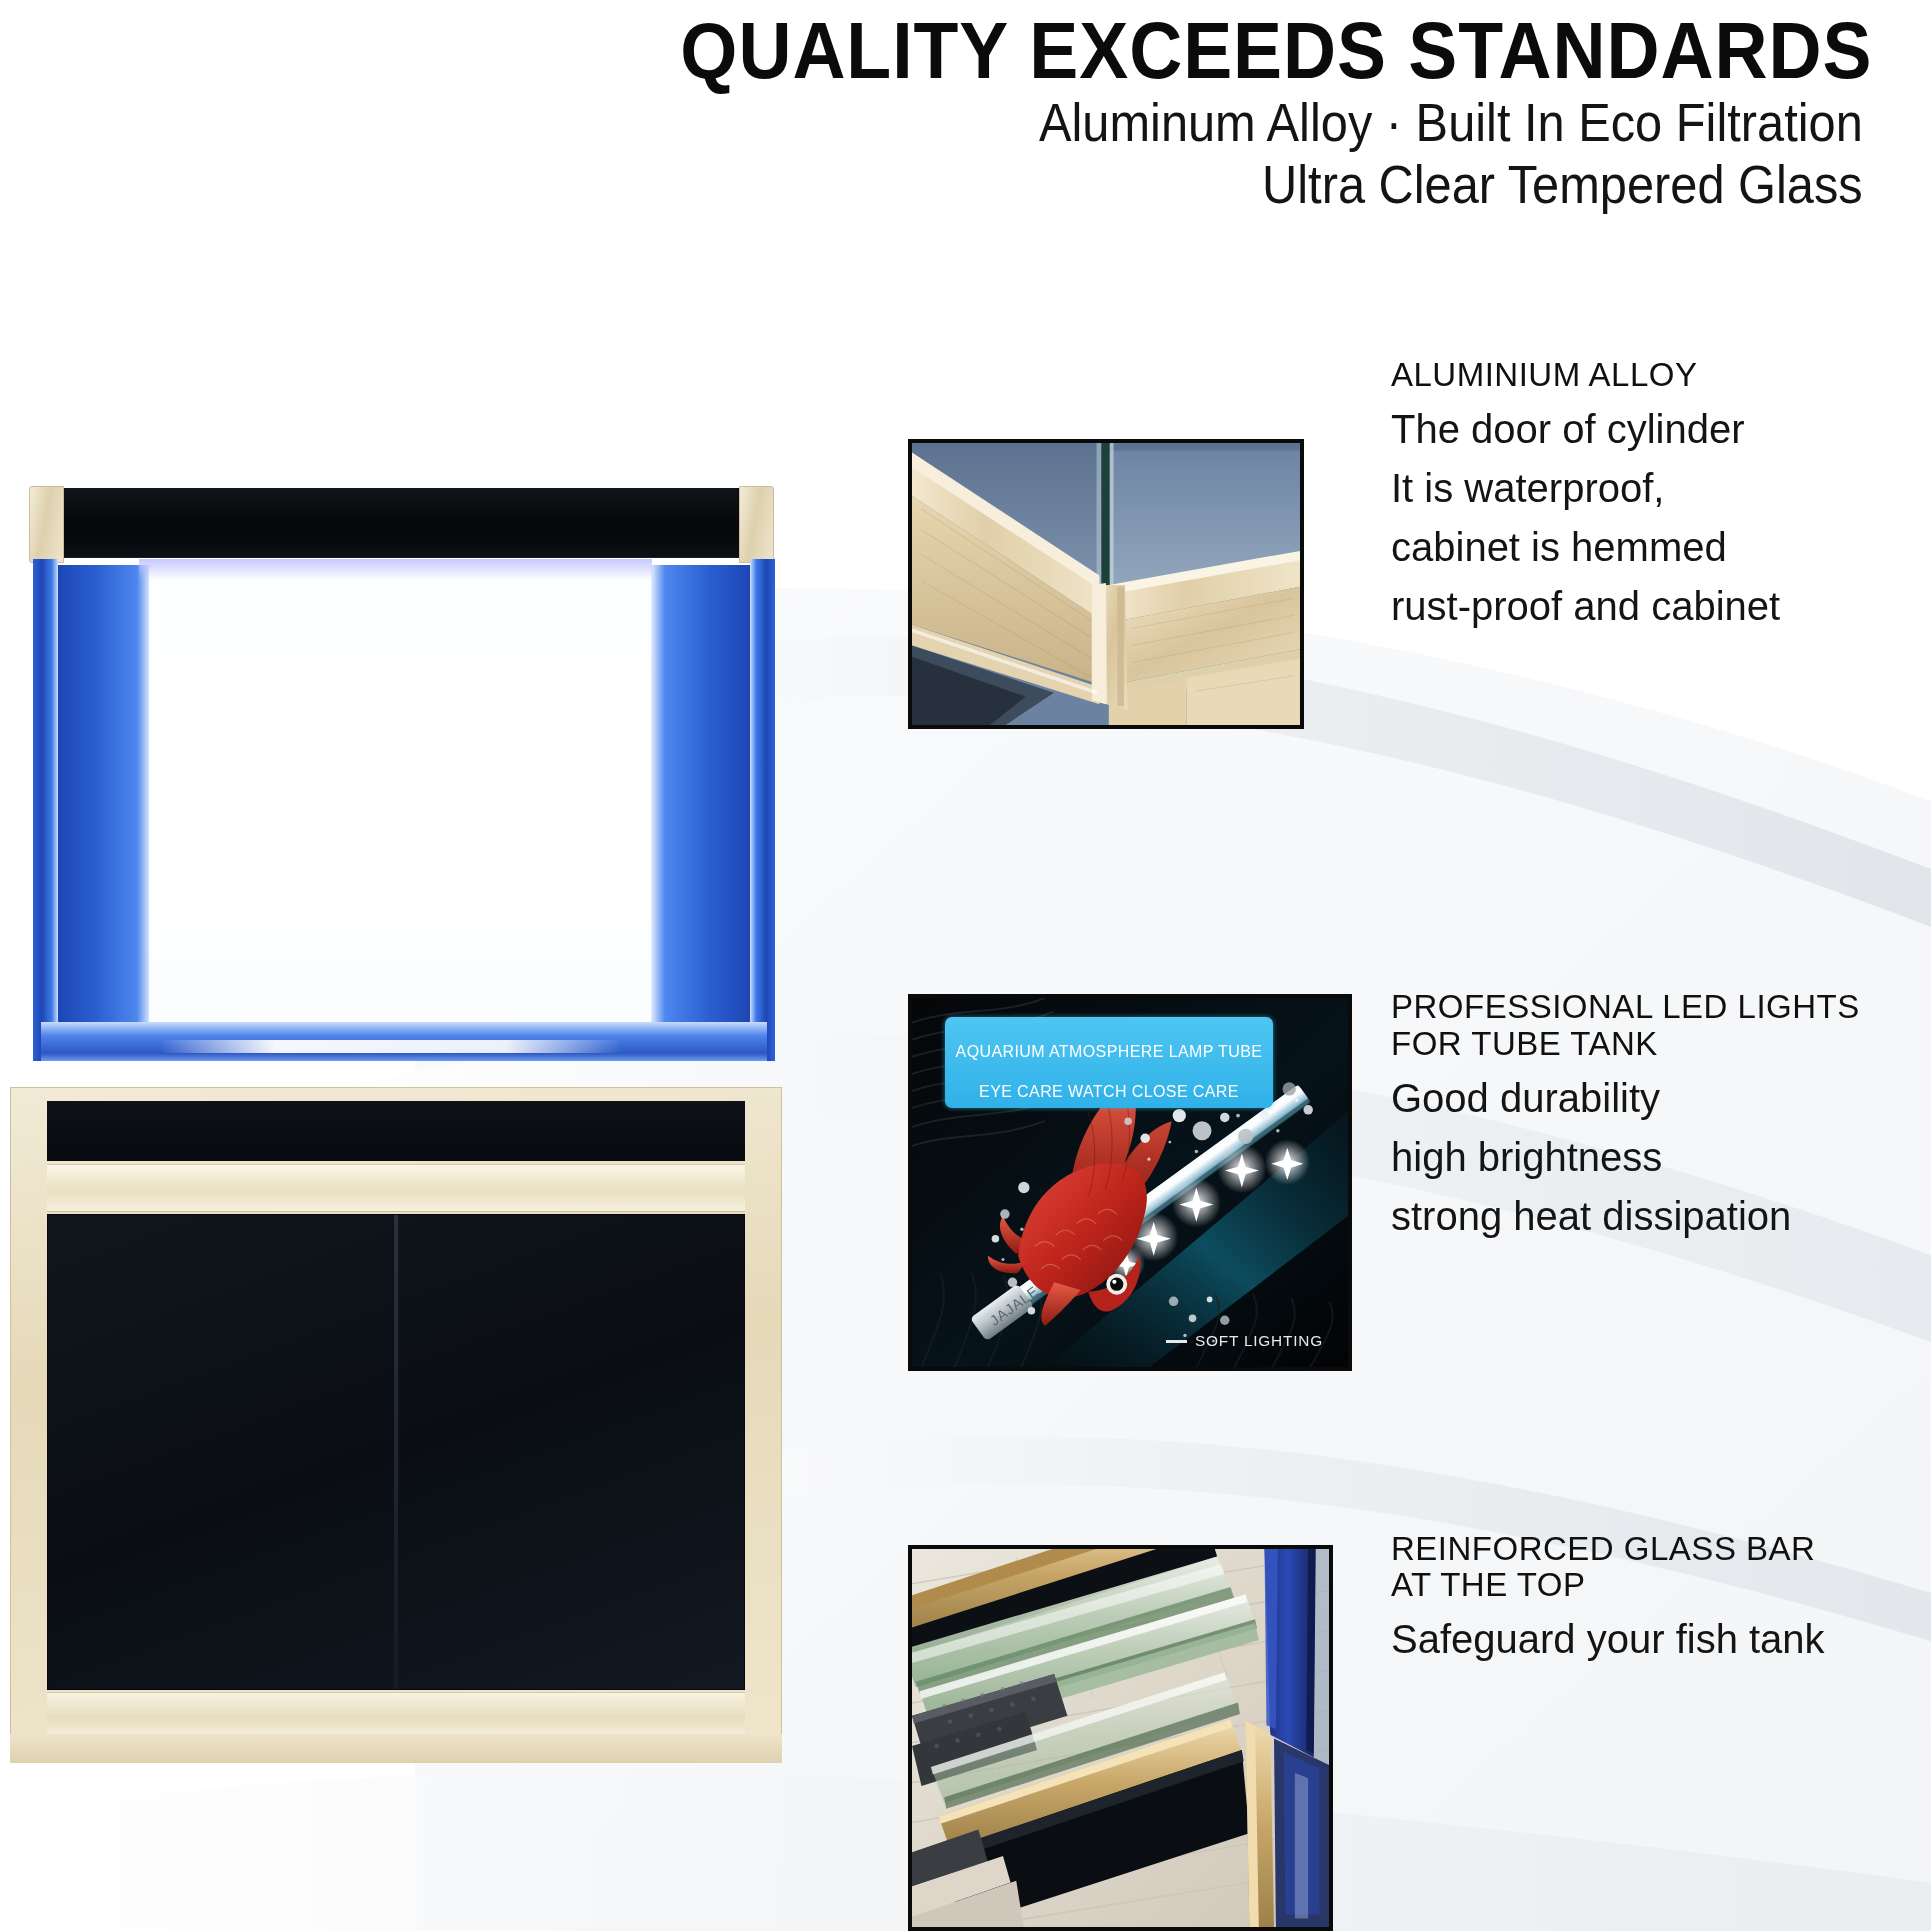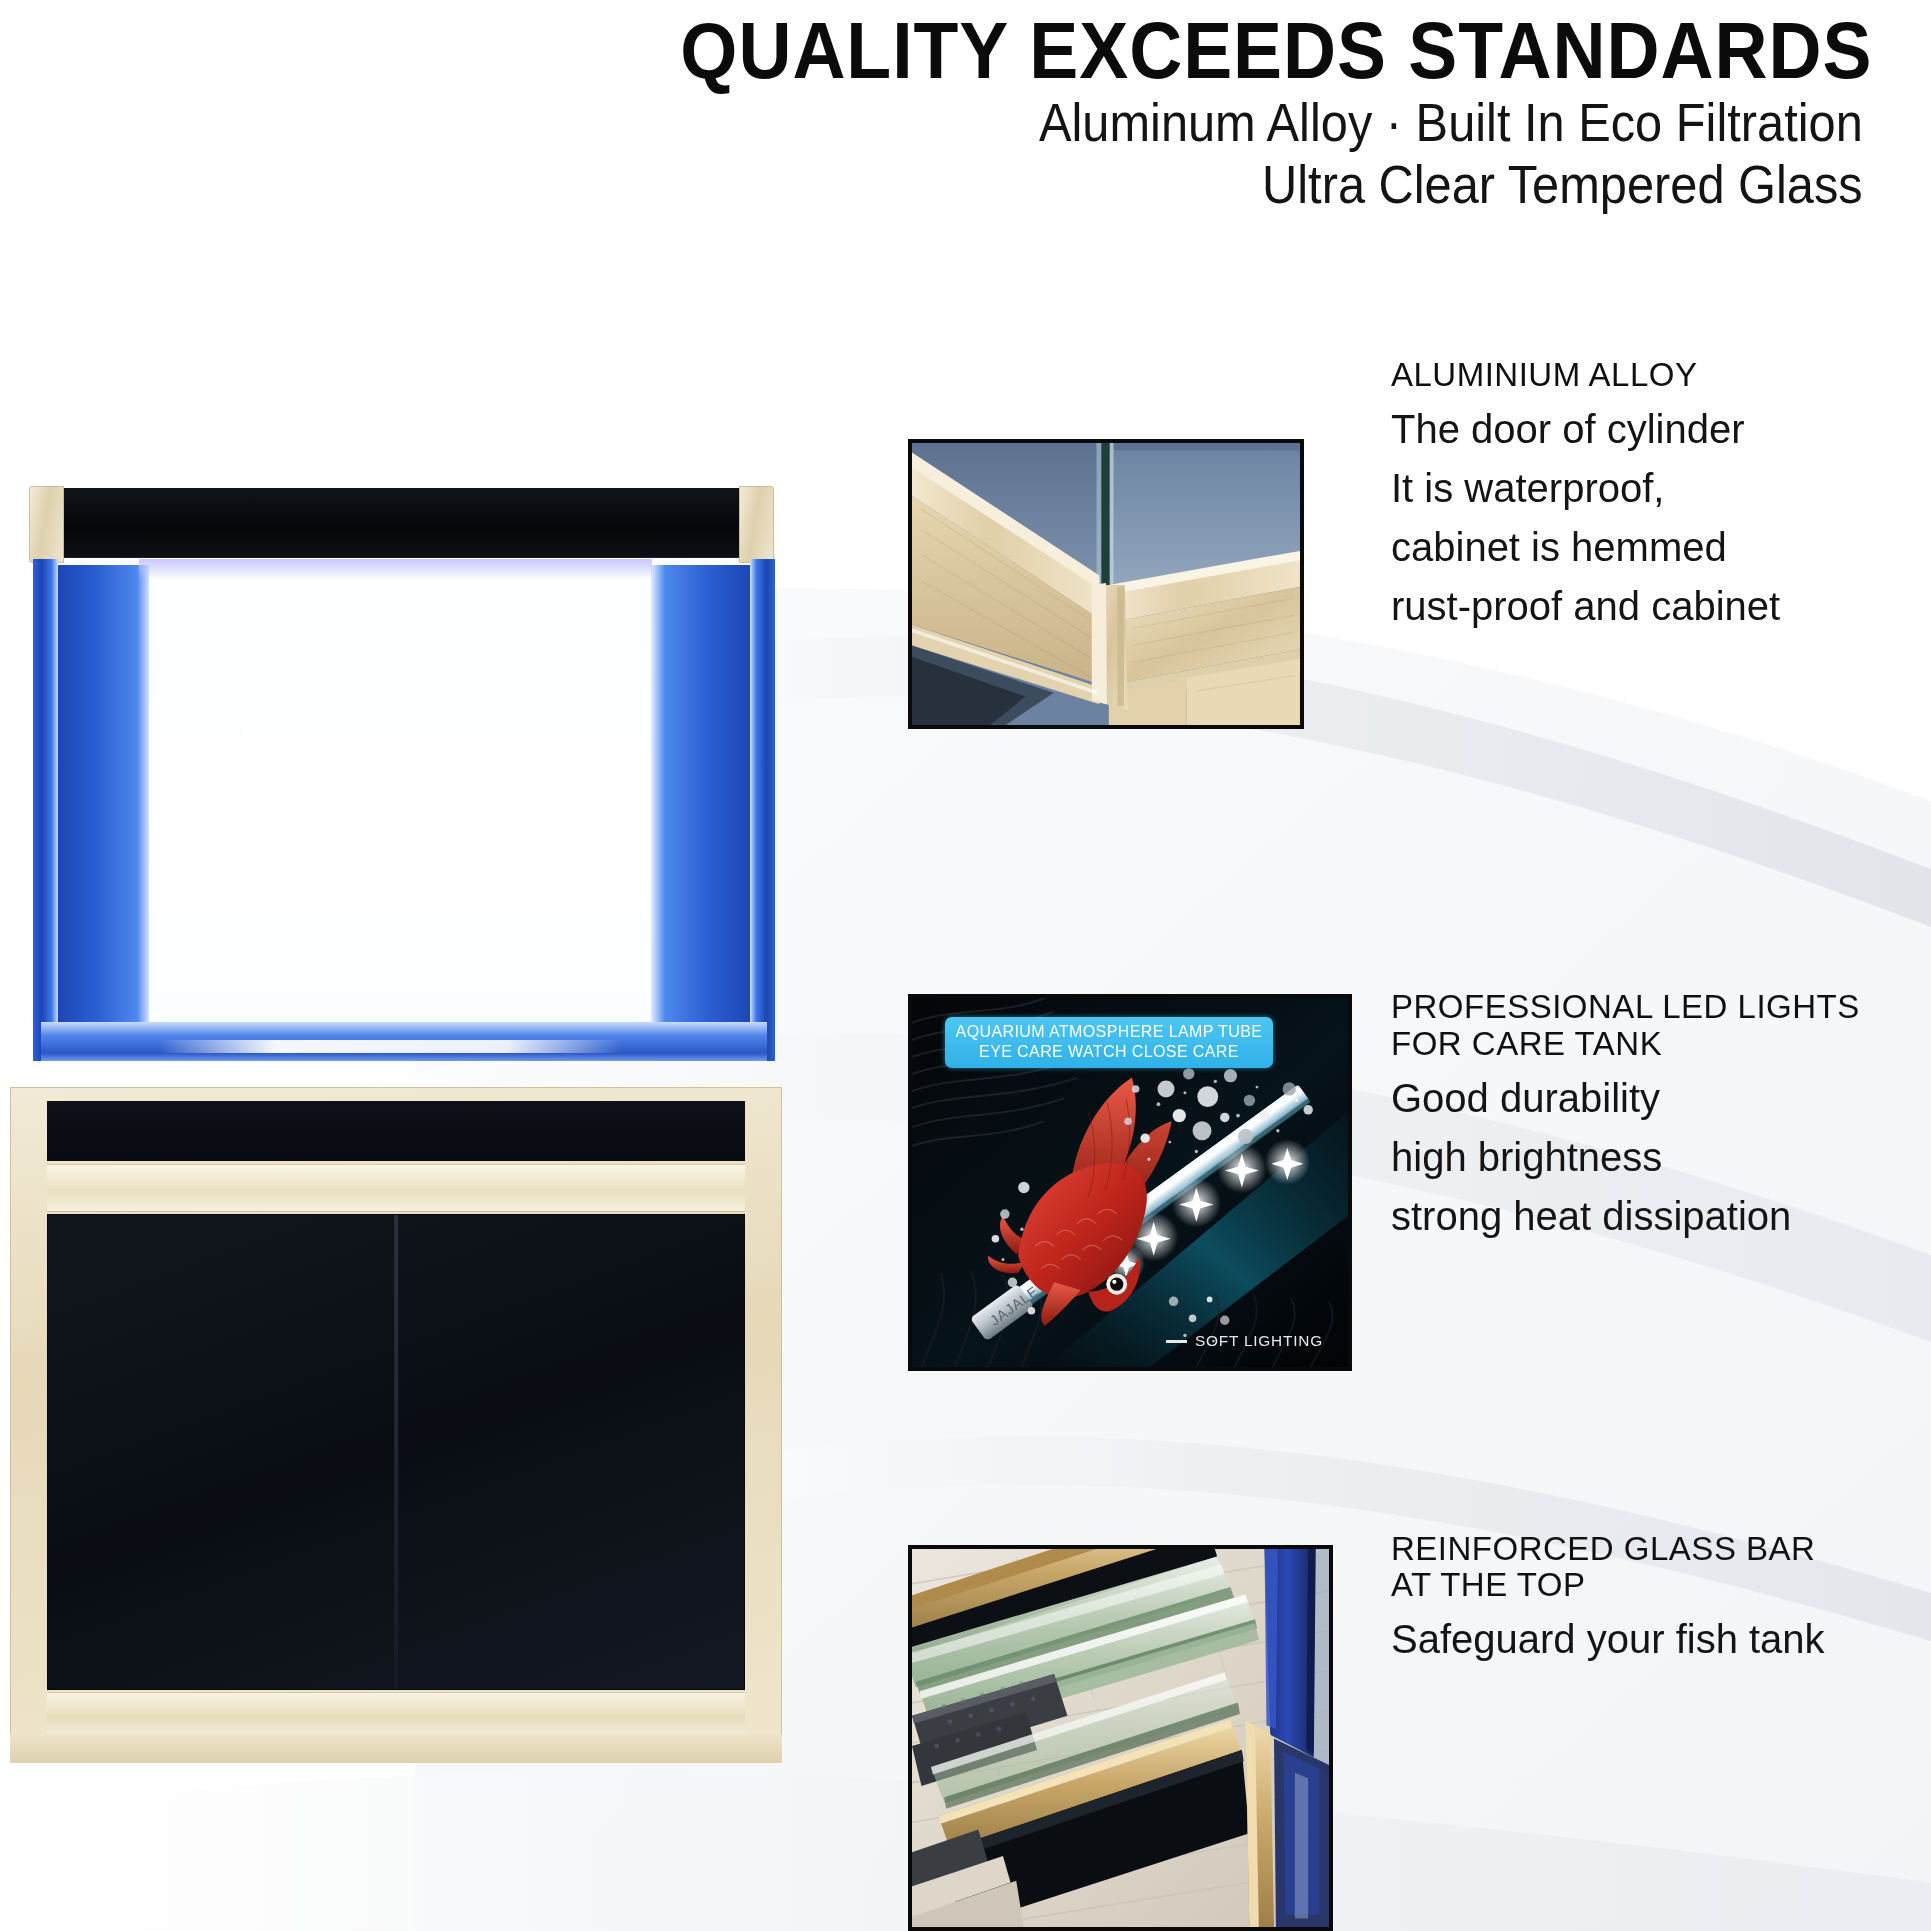--- a/index.html
+++ b/index.html
@@ -151,21 +151,21 @@
   .badge {
     position:absolute; left:33px; top:19.3px;
     background:linear-gradient(180deg,#4fc6f2 0%,#2fb1e8 100%);
     border-radius:6.8px;
     padding:4.8px 10.6px 5.8px 10.6px;
     text-align:center;
     box-shadow:0 0 5.8px rgba(60,190,240,.6);
   }
   .badge div {
     font-family:"Liberation Sans Narrow","Liberation Sans",sans-serif;
-    color:#ffffff; font-size:16px; line-height:1.26; letter-spacing:0.4px; white-space:nowrap;
+    color:#ffffff; font-size:16px; line-height:1.26; letter-spacing:0.4px; white-space:nowrap;margin-top:20px;
   }
   .softlight {
     position:absolute; right:25px; bottom:17.4px;
     color:#e9e9e9; font-size:15.4px; letter-spacing:0.8px; white-space:nowrap;
     font-family:"Liberation Sans Narrow","Liberation Sans",sans-serif;
   }
   .softlight .dash {
     display:inline-block; width:21px; height:2.9px; background:#e9e9e9;
     vertical-align:middle; margin-right:7.7px;
   }
@@ -498,21 +498,21 @@
       <div>EYE CARE WATCH CLOSE CARE</div>
     </div>
 
     <div class="softlight">
       <span class="dash"></span><span>SOFT LIGHTING</span>
     </div>
   </div>
 
   <div class="ftext" style="left:483px; top:-4.8px; width:541px;">
     <div class="fhead">PROFESSIONAL LED LIGHTS</div>
-    <div class="fhead">FOR CARE TANK</div>
+    <div class="fhead">FOR TUBE TANK</div>
     <div class="fbody">Good durability</div>
     <div class="fbody"> high brightness</div>
     <div class="fbody">strong heat dissipation</div>
   </div>
 </div>
 
 <div class="feature" style="left:908px; top:1545px; width:1023px; height:386px;">
 
   <div class="photo" style="left:0; top:0; width:425px; height:386px;">
     <svg id="p3-wrap" viewBox="0 0 440 400" preserveAspectRatio="none">

